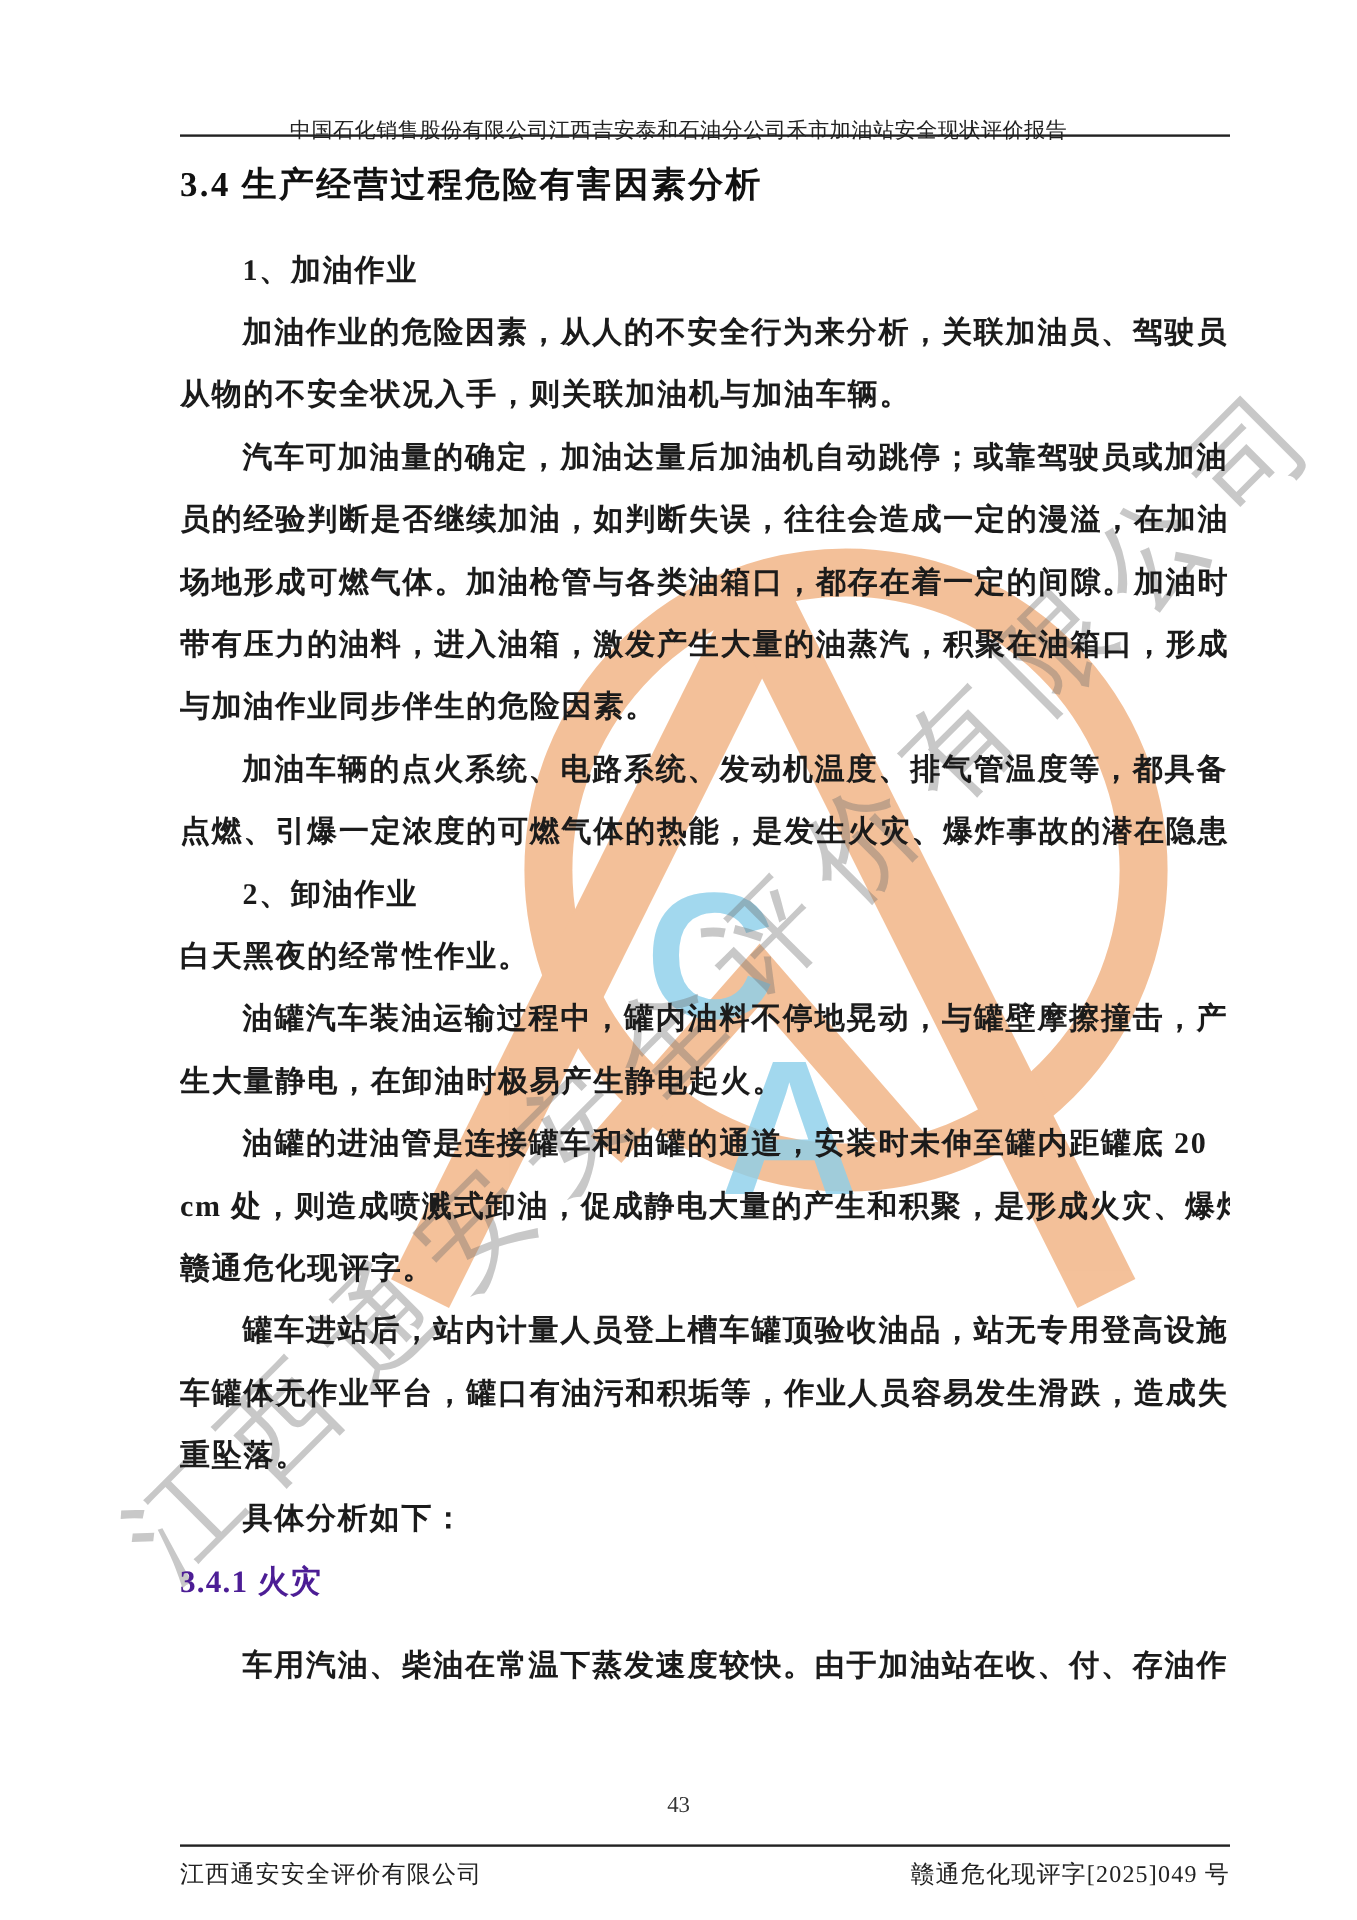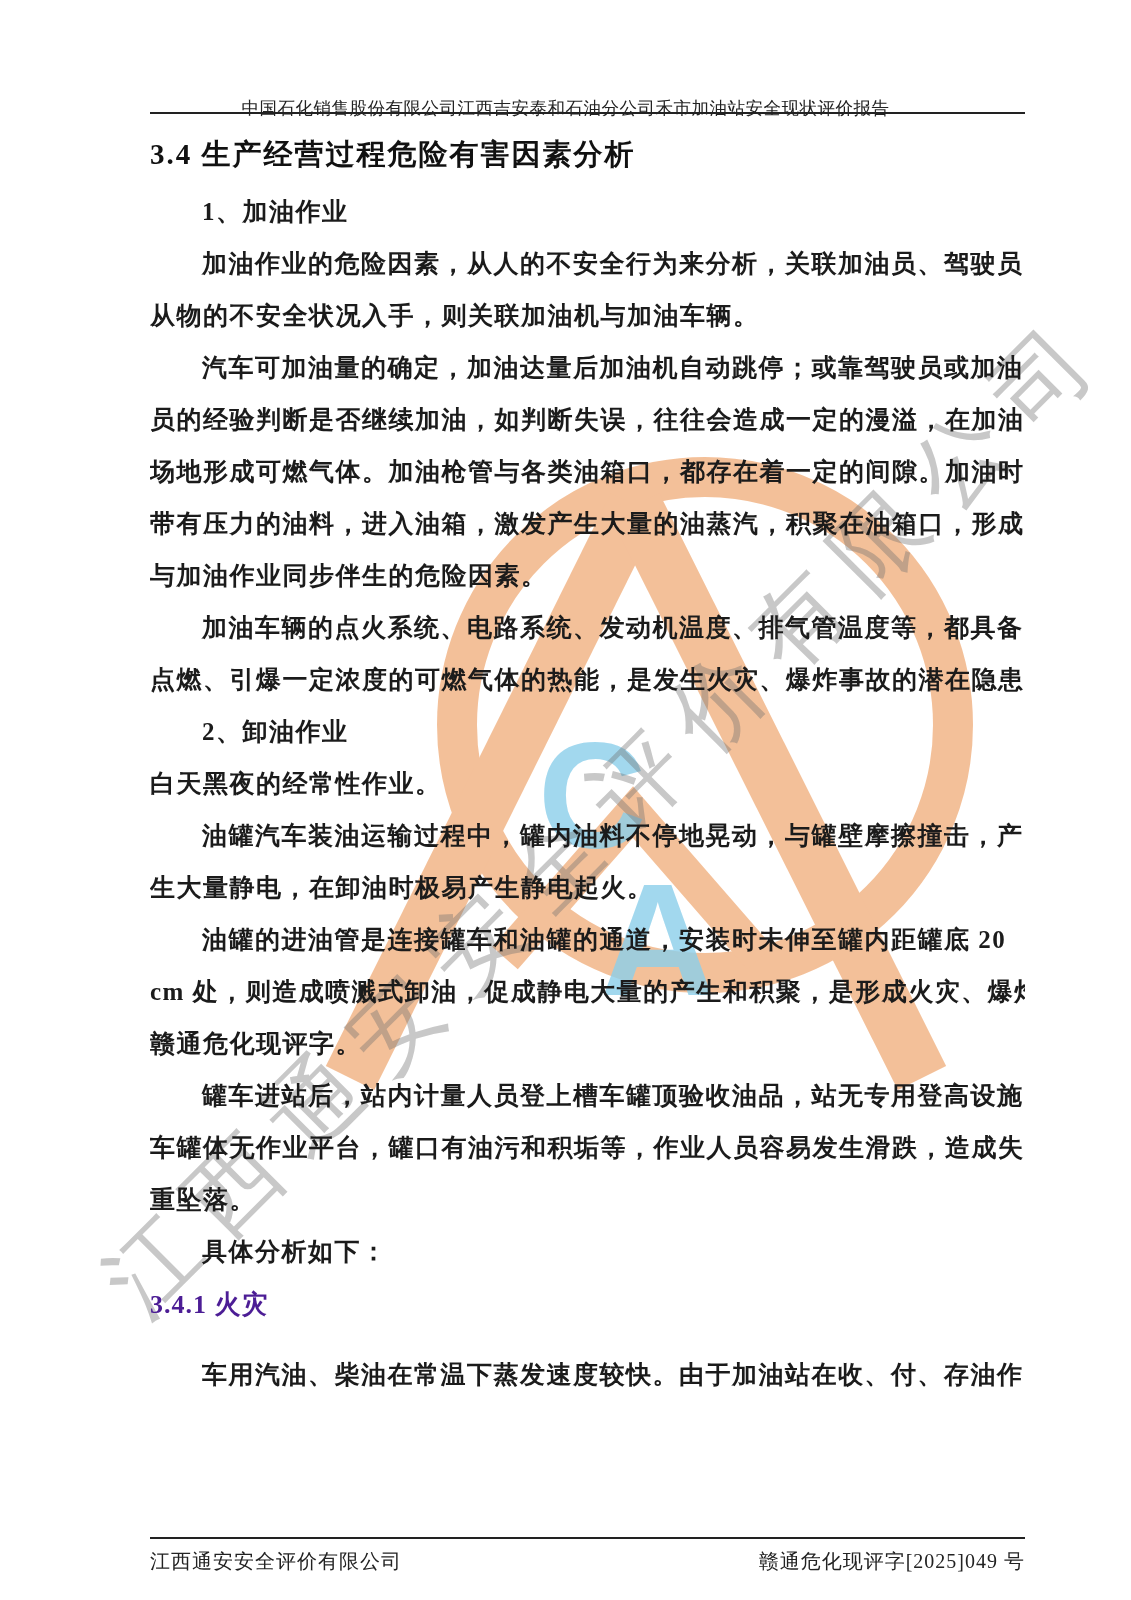--- a/index.html
+++ b/index.html
@@ -32,21 +32,21 @@
   }
   .header-rule {
     position:absolute; top:112px; left:150px; width:875px; z-index:5;
     border-top:2px solid #222;
   }
 
   
   .content { position:absolute; left:150px; top:136px; width:875px; z-index:5; }
   .section-heading {
     font-size:29px; font-weight:bold; letter-spacing:2px;
-    margin:0 0 12px 0; line-height:1.3; color:#111;
+    margin:0 0 26px 0; line-height:1.3; color:#111;
   }
   .line {
     font-size:25px; line-height:52px; height:52px;
     letter-spacing:1.5px; white-space:nowrap; overflow:hidden;font-weight:bold;
   }
   .line.indent { padding-left:52px; }
   .sub-heading {
     font-size:26px; font-weight:bold; letter-spacing:1px;
     line-height:46px; height:46px; margin-top:4px; color:#4c1d95;
   }
@@ -114,19 +114,20 @@
         <div class="line">车罐体无作业平台，罐口有油污和积垢等，作业人员容易发生滑跌，造成失</div>
         <div class="line">重坠落。</div>
         <div class="line indent">具体分析如下：</div>
       </div>
     <h2 class="sub-heading">3.4.1 火灾</h2>
     <div>
         <div class="line indent">车用汽油、柴油在常温下蒸发速度较快。由于加油站在收、付、存油作</div>
       </div>
   </div>
 
+  <div class="page-number">43</div>
   <div class="footer-rule"></div>
   <div class="footer-row">
     <span>江西通安安全评价有限公司</span>
     <span>赣通危化现评字[2025]049 号</span>
   </div>
 
 </div>
 
 </body></html>

